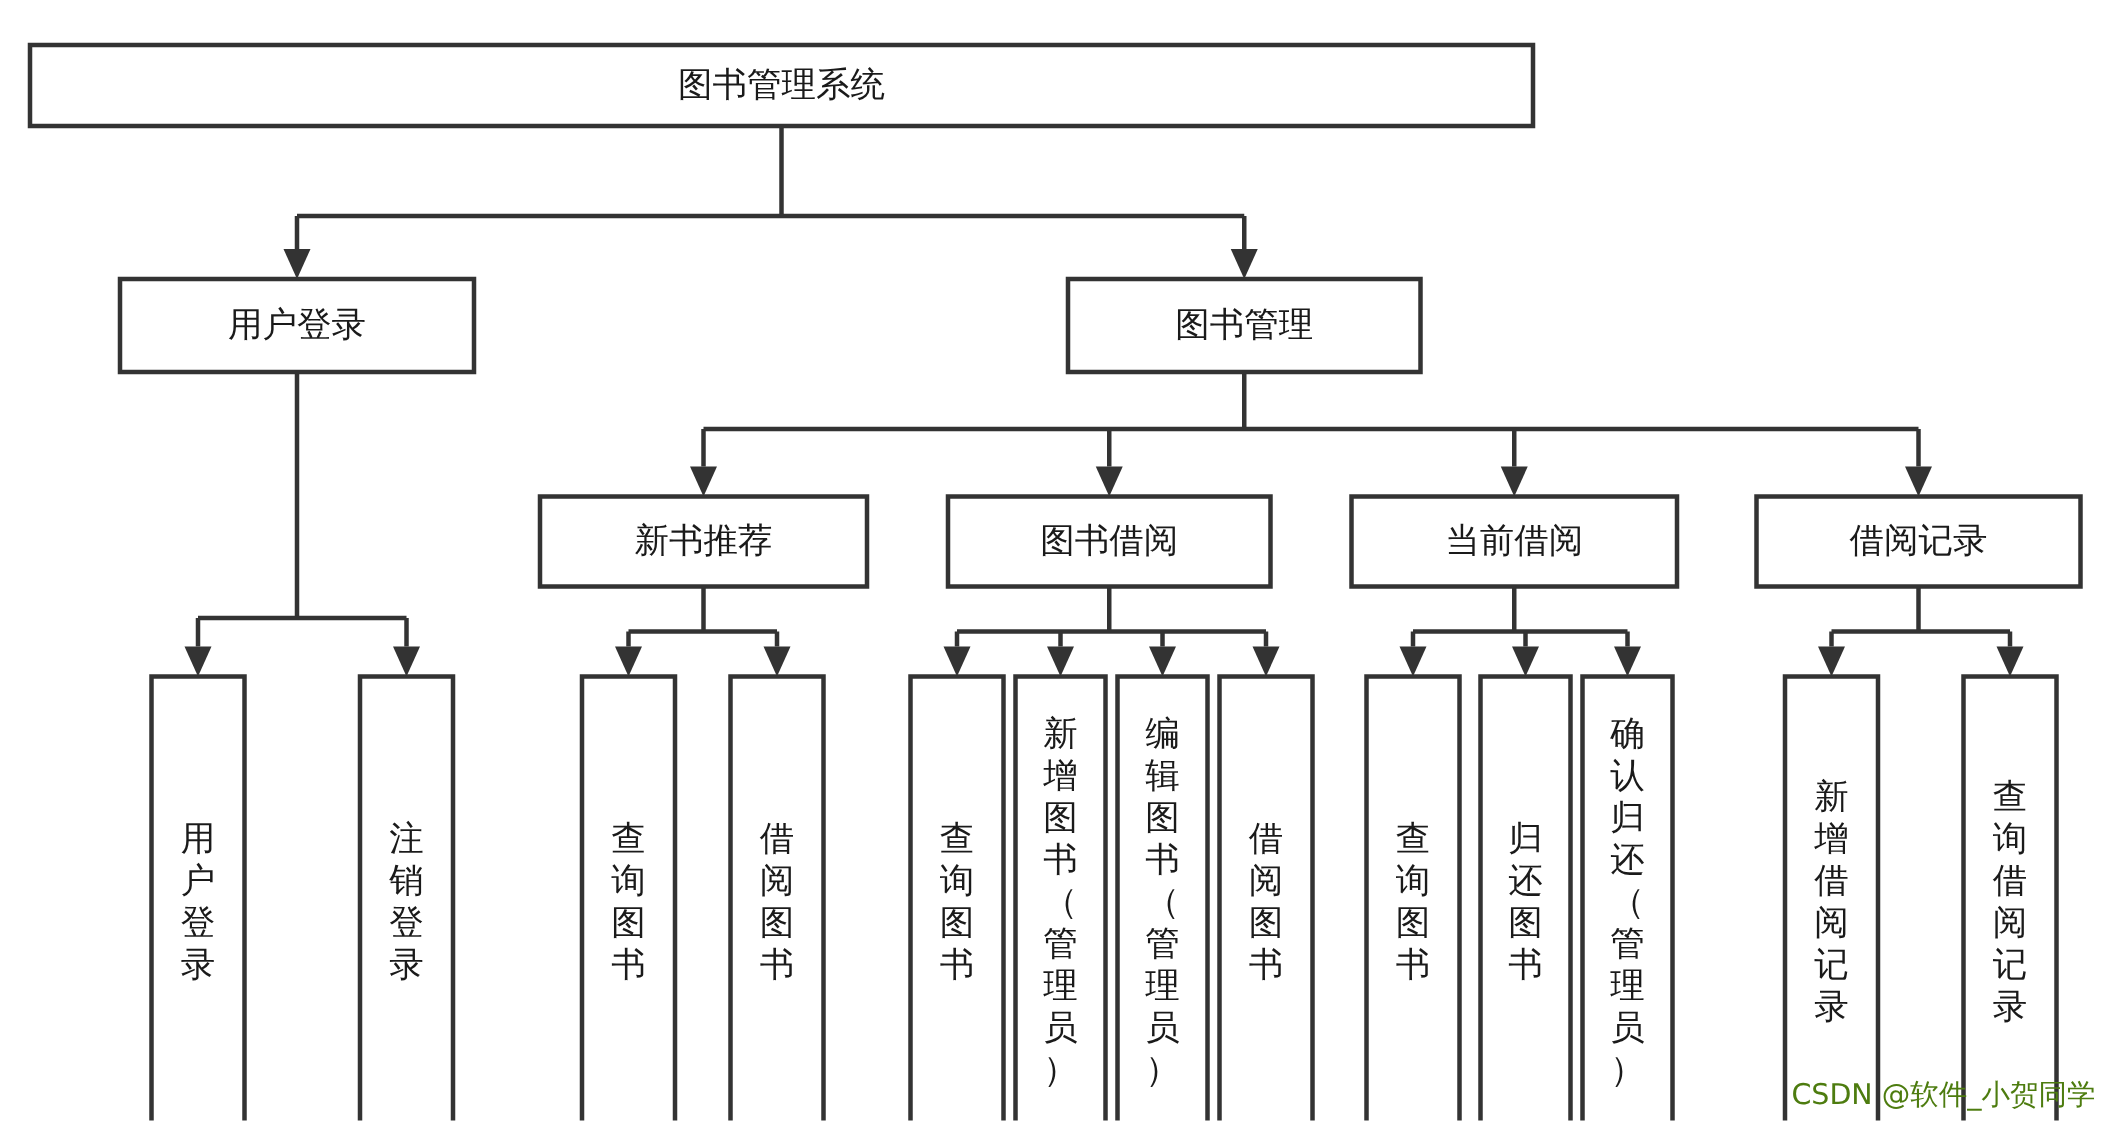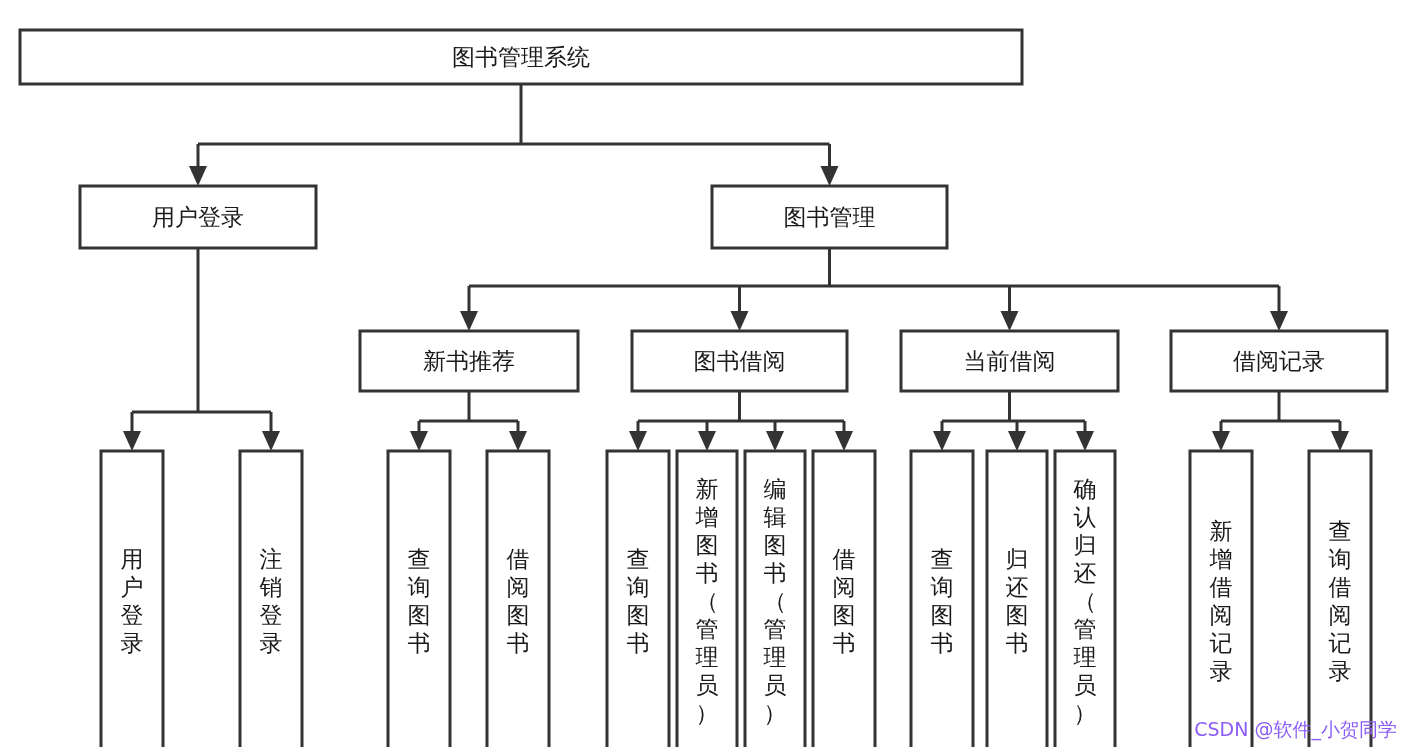--- a/index.html
+++ b/index.html
@@ -46,21 +46,21 @@
     fill: none;
   }
   .arrow-head {
     fill: #333333;
     stroke: none;
   }
   .watermark {
     position: absolute;
     right: 8px;
     bottom: 4px;
-    color: #8b5cf6;
+    color: #4d7c0f;
     font-size: 19px;
     font-family: "DejaVu Sans", "Liberation Sans", sans-serif;
     white-space: nowrap;
     user-select: none;
   }
 </style>
 </head>
 <body>
 
 <div id="diagram-root">

